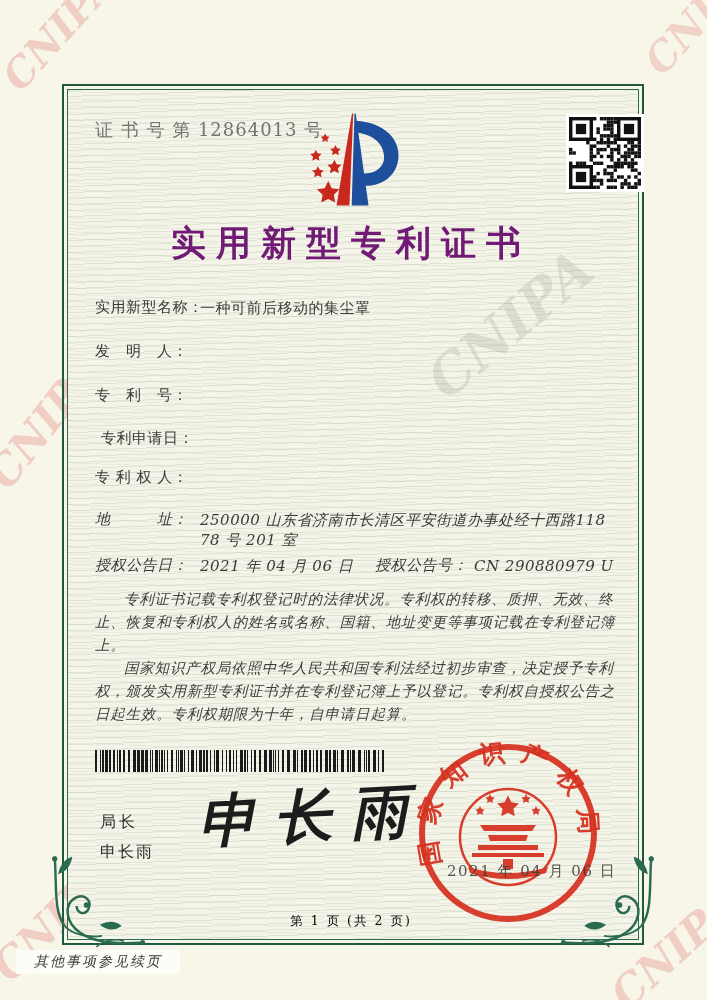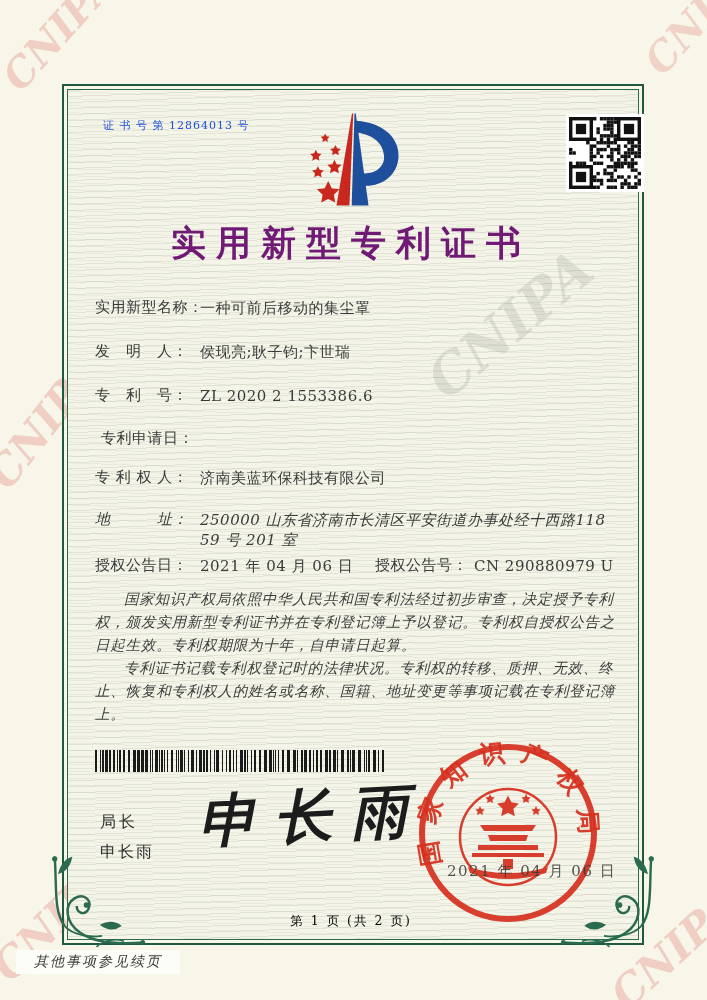--- a/index.html
+++ b/index.html
@@ -30,21 +30,21 @@
   .frame-inner{
     position:absolute;left:3px;top:3px;right:3px;bottom:3px;
     border:1px solid #2a6b4f;
     background-color:#f5f4e8;
     background-image:
       repeating-linear-gradient(178deg, rgba(120,145,115,.16) 0 1px, transparent 1px 6px),
       repeating-linear-gradient(182deg, rgba(120,145,115,.10) 0 1px, transparent 1px 7px);
   }
   .corner-orn{width:110px;height:110px;z-index:6;}
   
-  .cert-no{left:95px;top:118px;font-size:11px;letter-spacing:1px;color:#1d4ed8;z-index:5;margin-left:8px;}
+  .cert-no{left:95px;top:118px;font-size:18px;letter-spacing:1px;color:#737373;z-index:5;}
   .logo{left:290px;top:110px;width:124px;height:104px;z-index:5;}
   .qr{left:566px;top:114px;width:78px;height:78px;background:#fff;padding:3px;box-sizing:border-box;z-index:5;}
   .title{
     left:62px;top:220px;width:578px;text-align:center;
     font-size:35px;font-weight:bold;letter-spacing:10px;color:#701a75;z-index:5;
   }
   
   .field-row{position:absolute;left:95px;display:flex;font-size:15px;color:#3a3a3a;z-index:5;letter-spacing:.5px;}
   .flabel{width:105px;flex:none;white-space:pre;}
   .fvalue{white-space:pre-line;max-width:415px;line-height:20px;}
@@ -297,50 +297,47 @@
   </svg>
 
 <div class="abs title">实用新型专利证书</div>
 
 <div class="field-row r1">
   <span class="flabel">实用新型名称：</span>
   <span class="fvalue">一种可前后移动的集尘罩</span>
 </div>
 <div class="field-row r2">
   <span class="flabel">发　明　人：</span>
-  <span class="fvalue">侯现亮;耿子钧;卞世瑞</span>
 </div>
 <div class="field-row r3">
   <span class="flabel">专　利　号：</span>
-  <span class="fvalue">ZL 2020 2 1553386.6</span>
 </div>
 <div class="field-row r4">
   <span class="flabel">专利申请日：</span>
 </div>
 <div class="field-row r5">
   <span class="flabel">专 利 权 人：</span>
-  <span class="fvalue">济南美蓝环保科技有限公司</span>
 </div>
 <div class="field-row r6">
   <span class="flabel">地　　　址：</span>
   <span class="fvalue">250000 山东省济南市长清区平安街道办事处经十西路118
-59 号 201 室</span>
-</div>
-<div class="field-row r7" style="width:520px;">
+78 号 201 室</span>
+</div>
+<div class="field-row r7" style="width:520px;font-style:italic;">
   <span class="flabel">授权公告日：</span>
   <span class="fvalue">2021 年 04 月 06 日</span>
   <span class="grant-no">
     <span class="flabel">授权公告号：</span>
     <span class="fvalue">CN 290880979 U</span>
   </span>
 </div>
 
 <div class="abs body-paras">
+  <p>专利证书记载专利权登记时的法律状况。专利权的转移、质押、无效、终止、恢复和专利权人的姓名或名称、国籍、地址变更等事项记载在专利登记簿上。</p>
   <p>国家知识产权局依照中华人民共和国专利法经过初步审查，决定授予专利权，颁发实用新型专利证书并在专利登记簿上予以登记。专利权自授权公告之日起生效。专利权期限为十年，自申请日起算。</p>
-  <p>专利证书记载专利权登记时的法律状况。专利权的转移、质押、无效、终止、恢复和专利权人的姓名或名称、国籍、地址变更等事项记载在专利登记簿上。</p>
 </div>
 
 <svg class="abs barcode" id="barcode-svg" viewBox="0 0 293 22" preserveAspectRatio="none">
     <rect x="0" y="0" width="2" height="22" fill="#1a1a1a"></rect>
     <rect x="5" y="0" width="1" height="22" fill="#1a1a1a"></rect>
     <rect x="7" y="0" width="2" height="22" fill="#1a1a1a"></rect>
     <rect x="10" y="0" width="3" height="22" fill="#1a1a1a"></rect>
     <rect x="14" y="0" width="2" height="22" fill="#1a1a1a"></rect>
     <rect x="18" y="0" width="2" height="22" fill="#1a1a1a"></rect>
     <rect x="22" y="0" width="1" height="22" fill="#1a1a1a"></rect>

